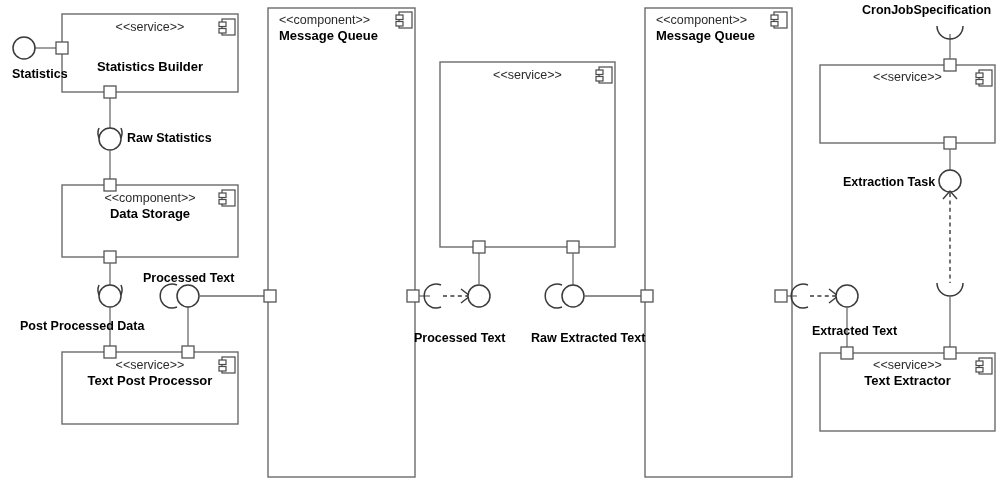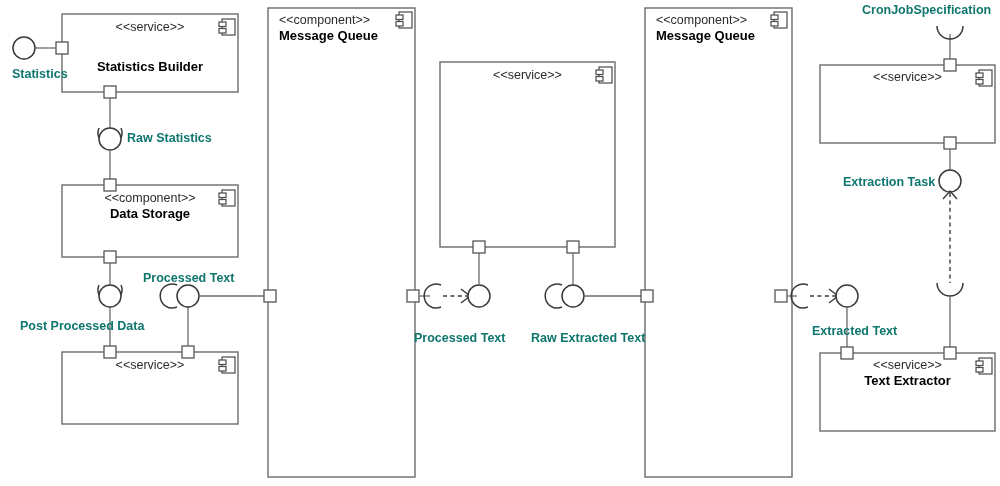--- a/index.html
+++ b/index.html
@@ -87,21 +87,21 @@
   }
   .boxname {
     font-size: 13px;
     font-weight: bold;
     color: #000000;
     text-align: center;
   }
   .iface-label {
     font-size: 12.5px;
     font-weight: bold;
-    color: #0f766e;
+    color: #000000;
   }
   .hdr-block {
     position: absolute;
     text-align: center;
   }
   .hdr-block.left-align {
     text-align: left;
   }
 </style>
 </head>
@@ -234,20 +234,21 @@
     <div class="lbl boxname" style="position:static;margin-top:24px;">Statistics Builder</div>
   </div>
 
   <div class="hdr-block" style="left:62px; top:191px; width:176px;">
     <div class="lbl stereotype" style="position:static;">&lt;&lt;component&gt;&gt;</div>
     <div class="lbl boxname" style="position:static;">Data Storage</div>
   </div>
 
   <div class="hdr-block" style="left:62px; top:358px; width:176px;">
     <div class="lbl stereotype" style="position:static;">&lt;&lt;service&gt;&gt;</div>
+    <div class="lbl boxname" style="position:static;">Text Post Processor</div>
   </div>
 
   <div class="hdr-block left-align" style="left:279px; top:13px; width:130px;">
     <div class="lbl stereotype" style="position:static; text-align:left;">&lt;&lt;component&gt;&gt;</div>
     <div class="lbl boxname" style="position:static; text-align:left;">Message Queue</div>
   </div>
 
   <div class="hdr-block" style="left:440px; top:68px; width:175px;">
     <div class="lbl stereotype" style="position:static;">&lt;&lt;service&gt;&gt;</div>
   </div>

